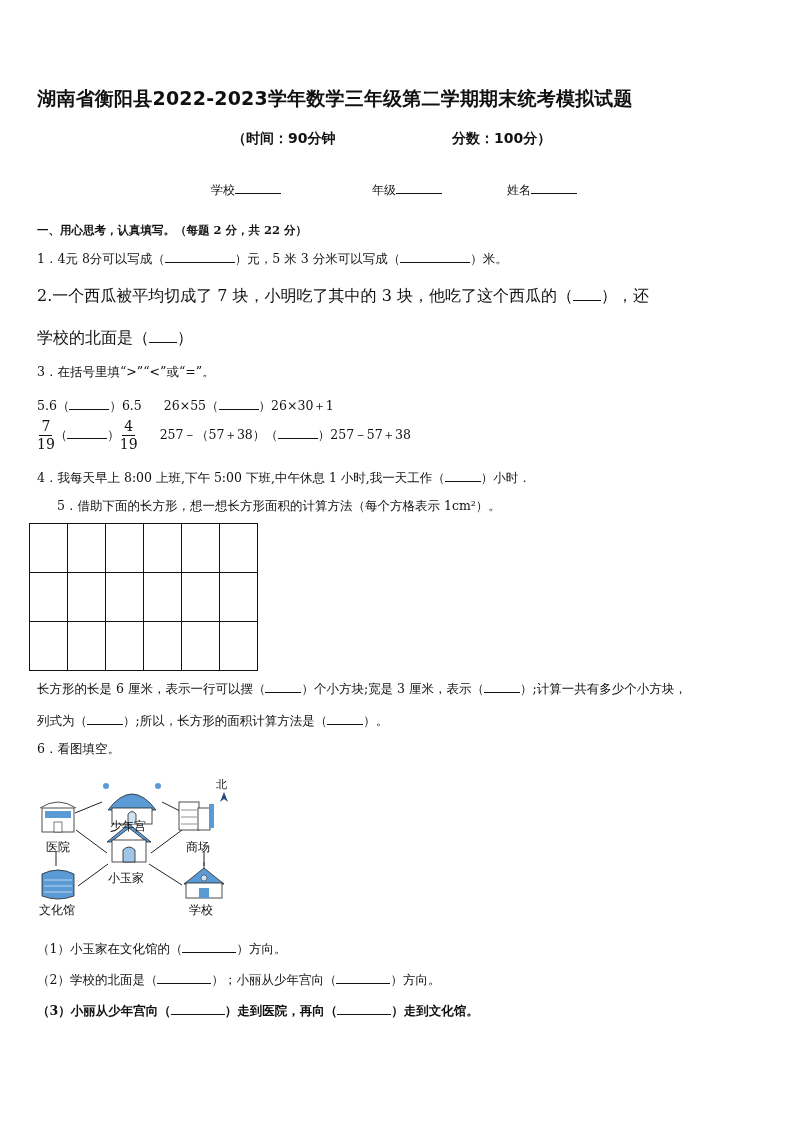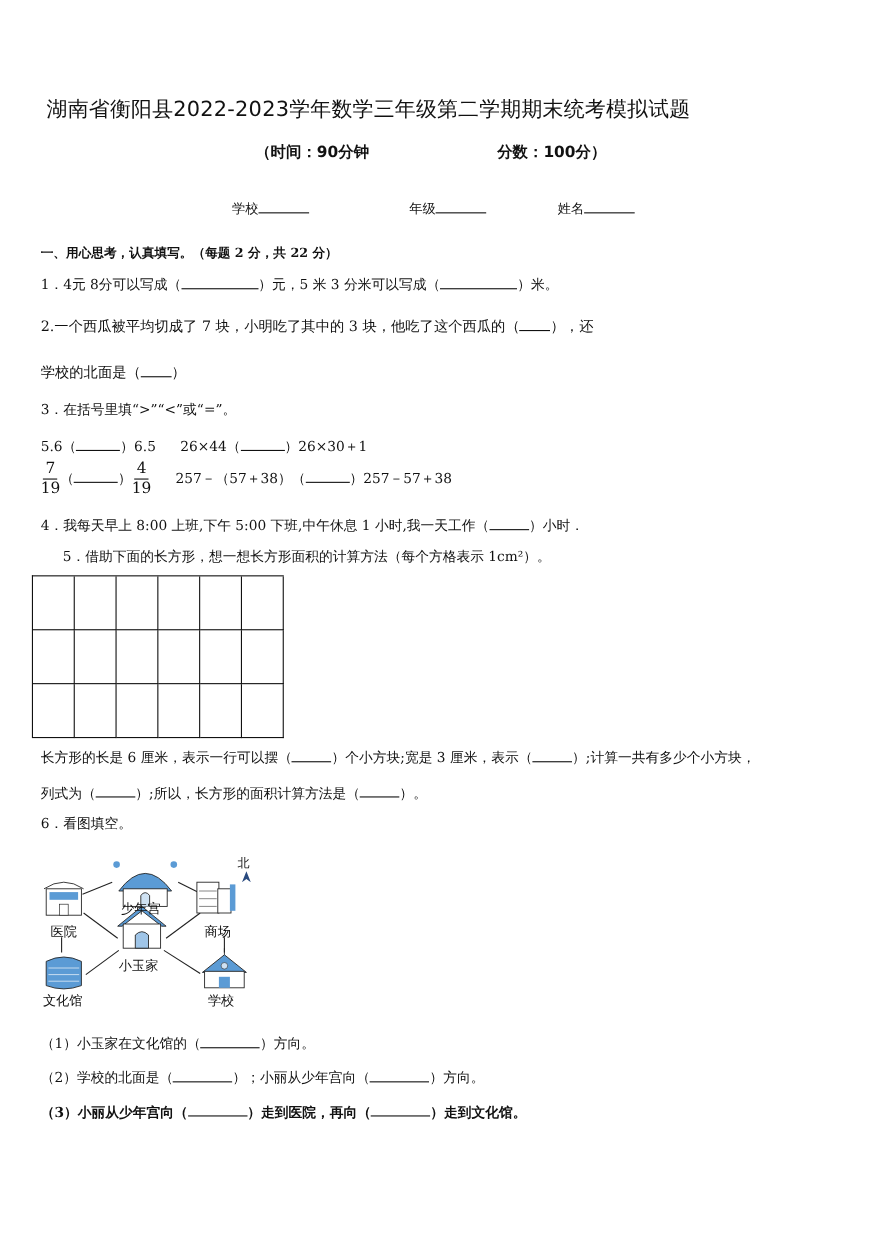--- a/index.html
+++ b/index.html
@@ -1,28 +1,28 @@
 <!DOCTYPE html>
 <html><head>
 <meta charset="utf-8">
 <style>
   html, body { margin: 0; padding: 0; background: #ffffff; }
   body { width: 794px; height: 1123px; position: relative; overflow: hidden;
          font-family: "DejaVu Serif", "Liberation Serif", serif; color: #111; }
   .abs { position: absolute; white-space: nowrap; }
   .title { left: 0; width: 670px; top: 86px; text-align: center;
            font-family: "DejaVu Sans", "Liberation Sans", sans-serif;
-           font-weight: normal; font-size: 19px; letter-spacing: 0.2px; }
+           font-weight: bold; font-size: 19px; letter-spacing: 0.2px; }
   .subtitle { top: 130px; font-family: "DejaVu Sans", "Liberation Sans", sans-serif;
               font-weight: bold; font-size: 14px; }
   .info { top: 182px; font-size: 12px; font-family: "DejaVu Sans", "Liberation Sans", sans-serif; }
   .info .blank { display: inline-block; width: 46px; border-bottom: 1px solid #111; height: 11px; vertical-align: baseline; }
   .section { left: 37px; top: 223px; font-size: 11.5px; font-weight: bold; }
   .q { left: 37px; font-size: 12.5px; }
-  .q2 { left: 37px; font-size: 13px; text-align: right; }
+  .q2 { left: 37px; font-size: 16px; text-align: right; }
   .blank-inline { display: inline-block; border-bottom: 1px solid #111; height: 13px; vertical-align: baseline; }
   .frac { display: inline-flex; flex-direction: column; align-items: center; vertical-align: middle;
           font-size: 14px; line-height: 17px; }
   .frac .num { border-bottom: 1px solid #111; padding: 0 2px; }
   .grid { position: absolute; left: 29px; top: 523px; width: 228px; height: 147px;
           display: grid; grid-template-columns: repeat(6, 1fr); grid-template-rows: repeat(3, 1fr);
           border-top: 1.5px solid #111; border-left: 1.5px solid #111; }
   .grid .cell { border-right: 1.5px solid #111; border-bottom: 1.5px solid #111; }
   .map { position: absolute; left: 36px; top: 780px; width: 200px; height: 140px; }
   .map-label { position: absolute; font-size: 12px; font-family: "DejaVu Serif", "Liberation Serif", serif; }
@@ -52,21 +52,21 @@
 
 <div class="abs q2" style="top:285px;">
   <span>2.一个西瓜被平均切成了  7  块，小明吃了其中的  3  块，他吃了这个西瓜的（</span><span class="blank-inline" style="width:28px;height:15px;"></span><span>），还</span>
 </div>
 <div class="abs q2" style="top:327px;">
   <span>学校的北面是（</span><span class="blank-inline" style="width:28px;height:15px;"></span><span>）</span>
 </div>
 
 <div class="abs q" style="top:364px;">3．在括号里填“&gt;”“&lt;”或“=”。</div>
 <div class="abs q" style="top:396px;">
-  <span>5.6（</span><span class="blank-inline" style="width:40px;"></span><span>）6.5</span><span style="display:inline-block;width:22px;"></span><span>26×44（</span><span class="blank-inline" style="width:40px;"></span><span>）26×30＋1</span>
+  <span>5.6（</span><span class="blank-inline" style="width:40px;"></span><span>）6.5</span><span style="display:inline-block;width:22px;"></span><span>26×55（</span><span class="blank-inline" style="width:40px;"></span><span>）26×30＋1</span>
 </div>
 <div class="abs q" style="top:418px;">
   <span class="frac">
       <span class="num">7</span>
       <span>19</span>
     </span><span>（</span><span class="blank-inline" style="width:40px;"></span><span>）</span><span class="frac">
       <span class="num">4</span>
       <span>19</span>
     </span><span style="display:inline-block;width:22px;"></span><span>257－（57＋38）（</span><span class="blank-inline" style="width:40px;"></span><span>）257－57＋38</span>
 </div>

